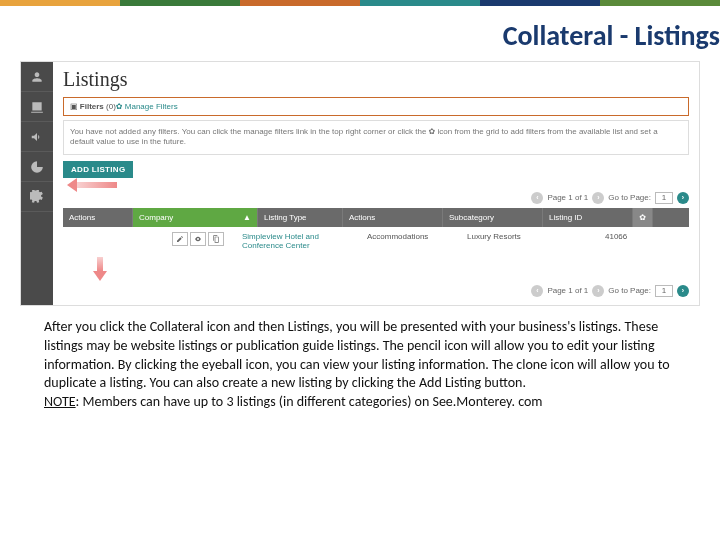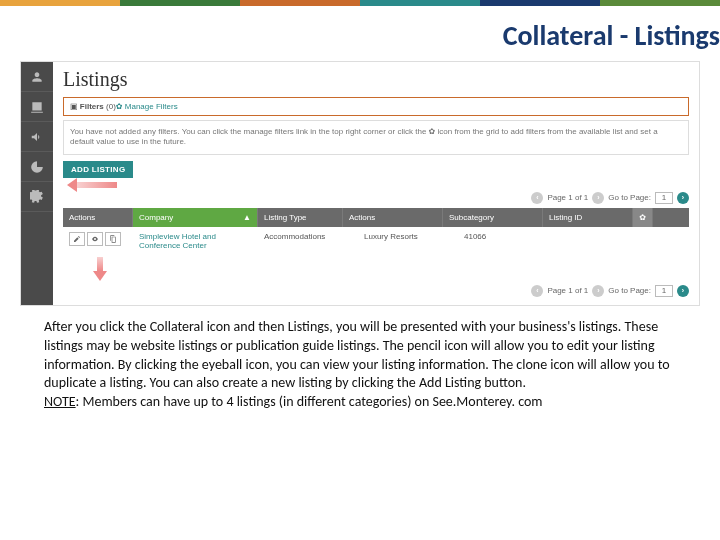--- a/index.html
+++ b/index.html
@@ -29,30 +29,30 @@
   .pg-box { width: 18px; height: 12px; border: 1px solid #bbb; text-align: center; line-height: 10px; font-size: 8px; }
   .grid-head { display: flex; margin-top: 4px; background: #6a6a6a; color: #fff; font-size: 8px; }
   .grid-head > div { padding: 5px 6px; border-right: 1px solid #7a7a7a; }
   .col-actions { width: 70px; }
   .col-company { width: 125px; background: #5fa843; display: flex; justify-content: space-between; align-items: flex-start; }
   .col-type { width: 85px; }
   .col-cat { width: 100px; }
   .col-sub { width: 100px; }
   .col-id { width: 90px; }
   .col-gear { width: 20px; background: #888; text-align: center; }
-  .grid-row { display: flex; font-size: 8px; color: #555; align-items: stretch; }
+  .grid-row { display: flex; font-size: 8px; color: #555; align-items: stretch; justify-content: flex-end; }
   .grid-row > div { padding: 5px 6px; }
   .actions-cell { width: 70px; display: flex; gap: 2px; align-items: flex-start; }
   .action-btn { width: 16px; height: 14px; border: 1px solid #bbb; display: flex; align-items: center; justify-content: center; }
   .action-btn svg { width: 8px; height: 8px; fill: #666; }
   .grid-row .c2 { width: 125px; color: #2a8a8a; }
   .grid-row .c3 { width: 90px; }
   .grid-row .c4 { width: 100px; }
   .grid-row .c5 { width: 100px; }
-  .grid-row .c6 { width: 90px; }
+  .grid-row .c6 { width: 90px; margin-left: 38px; }
   .arrow-down { margin-left: 30px; margin-top: 2px; position: relative; width: 14px; height: 24px; }
   .arrow-down::before { content: ""; position: absolute; left: 4px; top: 0; width: 6px; height: 14px; background: linear-gradient(to bottom, #f8d0d0, #e88); }
   .arrow-down::after { content: ""; position: absolute; left: 0; top: 14px; border-top: 10px solid #e88; border-left: 7px solid transparent; border-right: 7px solid transparent; }
   .pager-bottom { display: flex; justify-content: flex-end; margin-top: 4px; }
   .body-text { padding: 12px 44px 0; font-size: 14px; color: #111; line-height: 1.35; font-family: Calibri, Arial, sans-serif; }
   .body-text .note { text-decoration: underline; }
 </style>
 </head>
 <body>
 
@@ -158,14 +158,14 @@
         <span>Go to Page:</span>
         <span class="pg-box">1</span>
         <span class="pg-circle pg-teal">›</span>
       </div>
     </div>
   </div>
 </div>
 
 <div class="body-text">
   <span>After you click the Collateral icon and then Listings, you will be presented with your business's listings.  These listings may be website listings or publication guide listings.  The pencil icon will allow you to edit your listing information.  By clicking the eyeball icon, you can view your listing information.  The clone icon will allow you to duplicate a listing.  You can also create a new listing by clicking the Add Listing button.</span><br>
-  <span class="note">NOTE</span><span>:  Members can have up to 4 listings (in different categories) on See.Monterey. com</span>
+  <span class="note">NOTE</span><span>:  Members can have up to 3 listings (in different categories) on See.Monterey. com</span>
 </div>
 
 </body></html>

